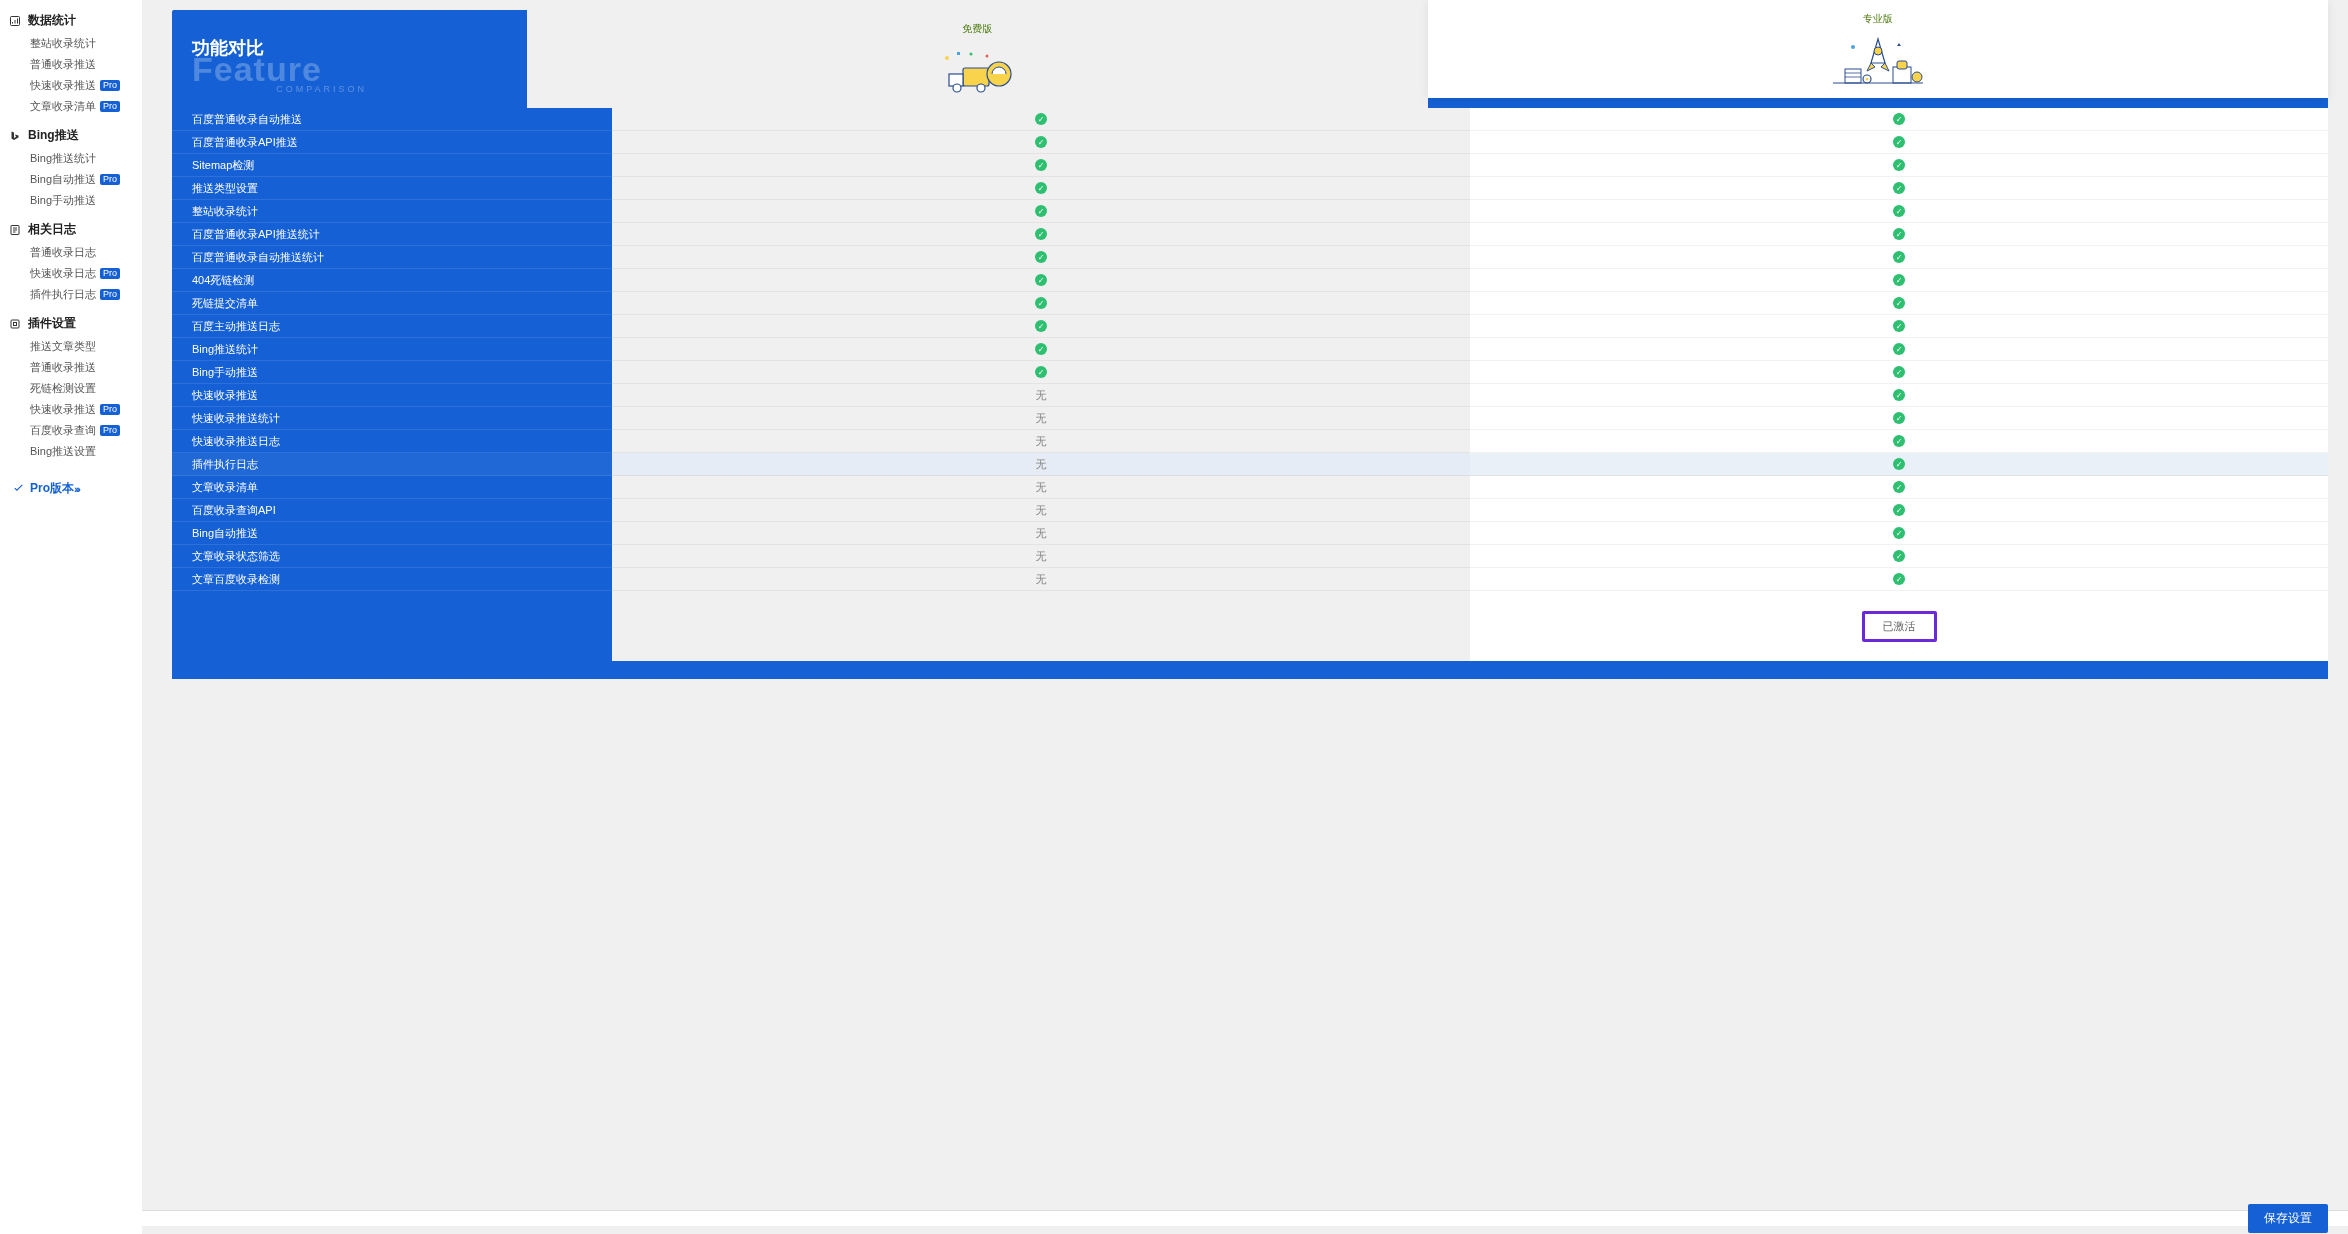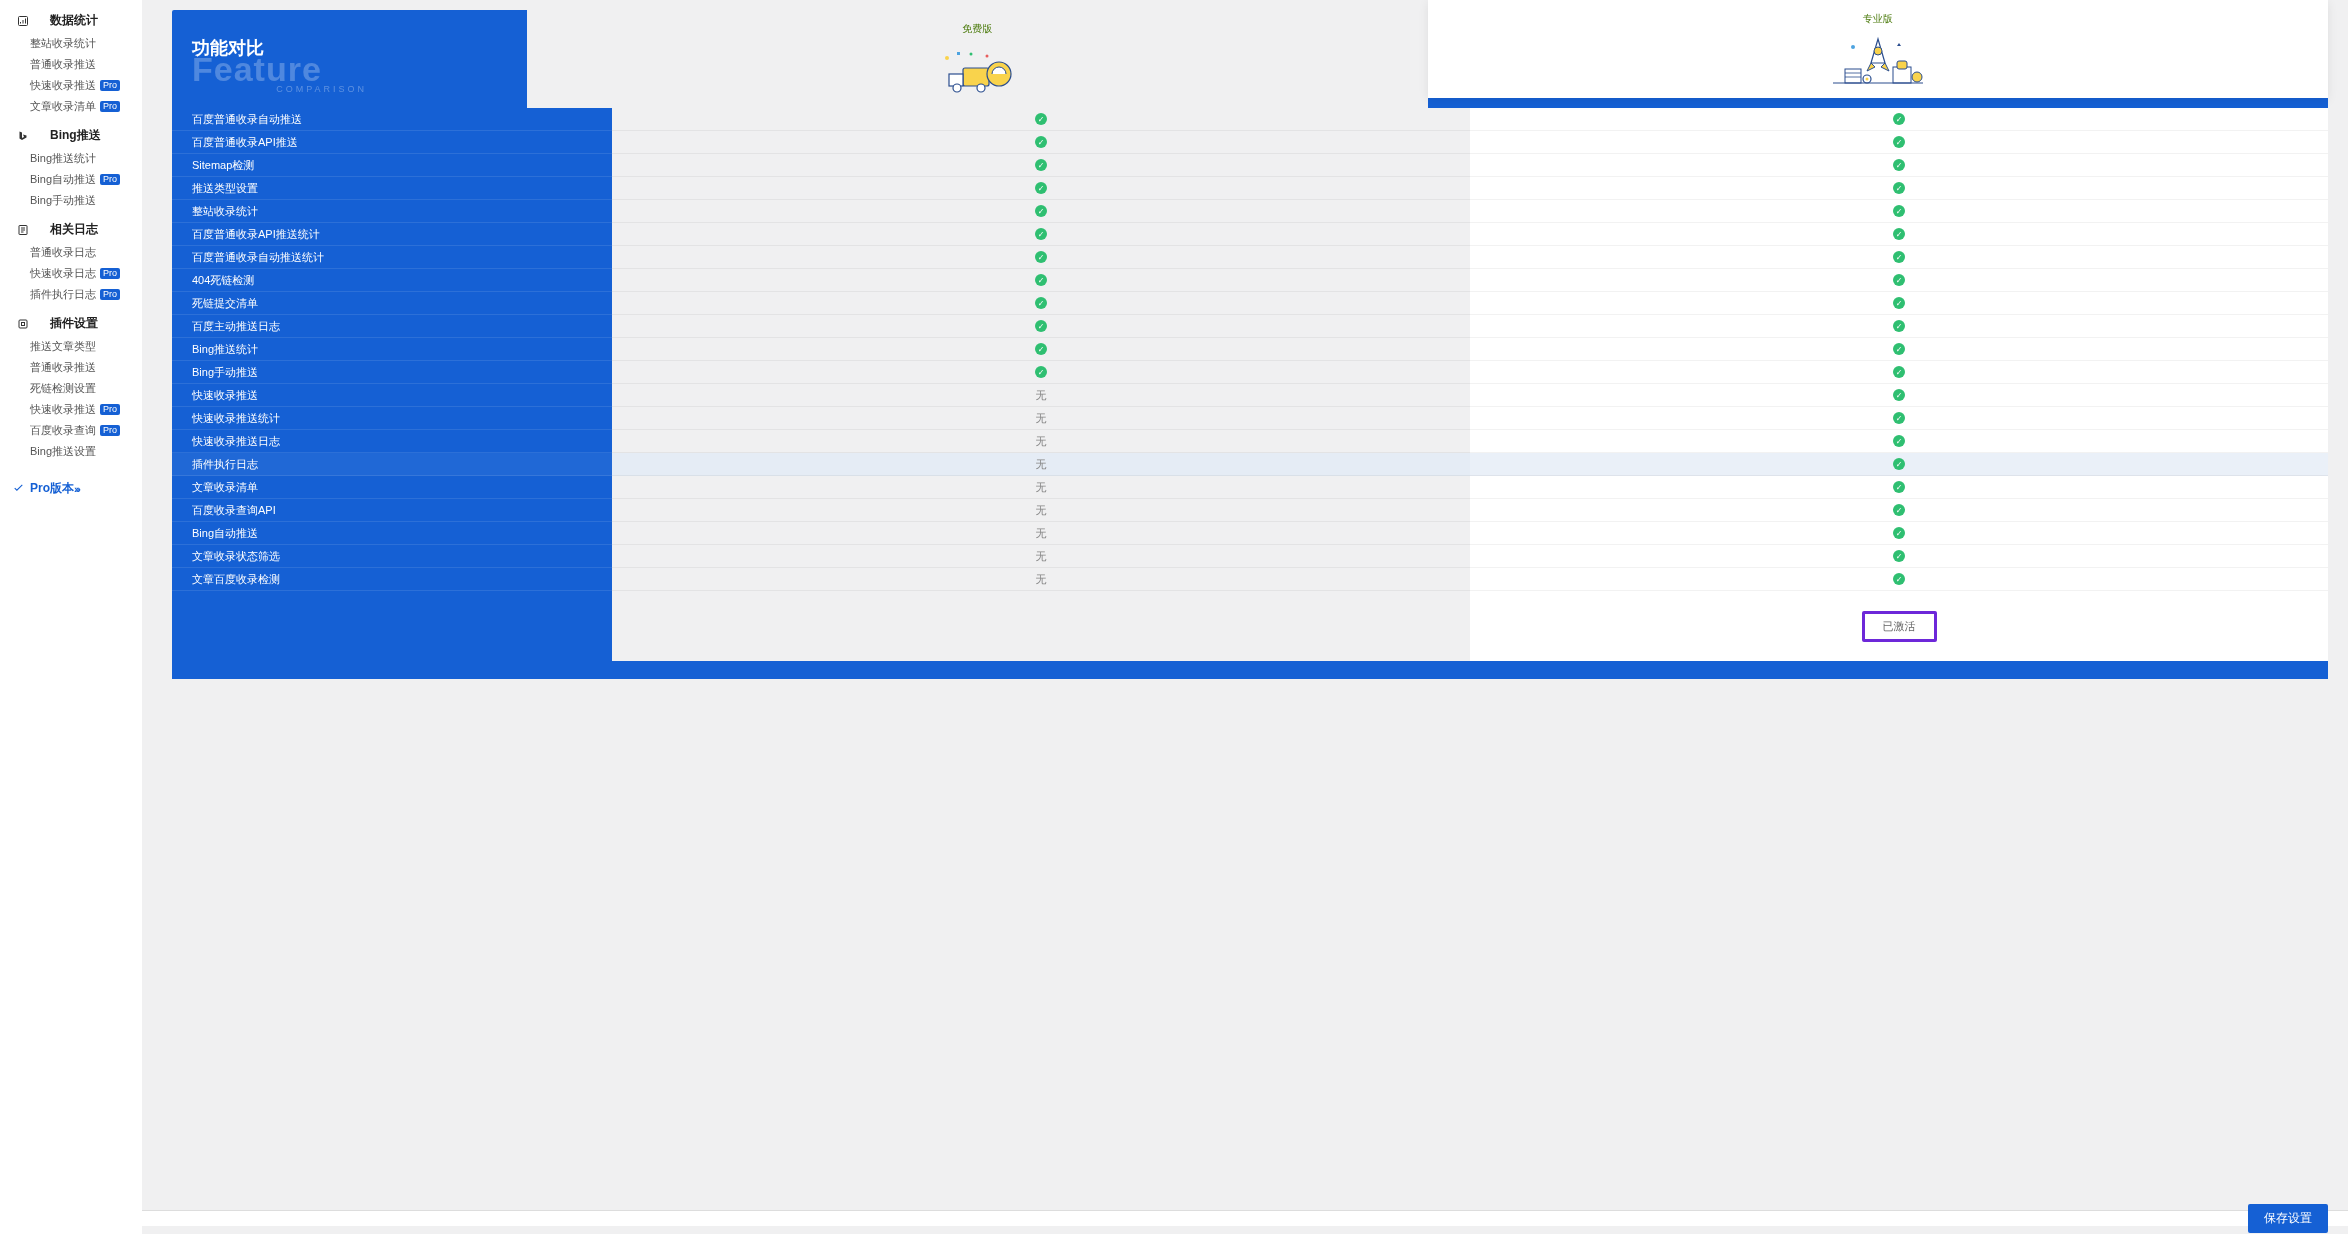--- a/index.html
+++ b/index.html
@@ -2,21 +2,21 @@
 <html><head>
 <meta charset="utf-8">
 <style>
 * { margin: 0; padding: 0; box-sizing: border-box; }
 body { font-family: -apple-system, BlinkMacSystemFont, "Segoe UI", "PingFang SC", "Microsoft YaHei", sans-serif; background: #f0f0f1; font-size: 12px; color: #333; }
 .page { display: flex; min-height: 100vh; }
 
 
 .sidebar { width: 142px; background: #fff; padding: 8px 0 20px 0; flex-shrink: 0; }
 .side-group { margin-bottom: 6px; }
-.side-head { display: flex; align-items: center; gap: 20px; padding: 4px 16px; font-weight: 600; font-size: 12px; color: #222; cursor: pointer; }
+.side-head { display: flex; align-items: center; gap: 6px; padding: 4px 8px; font-weight: 600; font-size: 12px; color: #222; cursor: pointer; }
 .side-head .icon { width: 14px; height: 14px; display: inline-flex; align-items: center; justify-content: center; }
 .side-item { display: flex; align-items: center; padding: 3px 12px 3px 30px; font-size: 11px; color: #555; cursor: pointer; gap: 4px; }
 .side-item .pro-badge { background: #1560d4; color: #fff; font-size: 9px; padding: 1px 3px; border-radius: 2px; line-height: 1; }
 .side-pro-link { display: flex; align-items: center; padding: 8px 12px; margin-top: 10px; color: #1560d4; font-size: 12px; font-weight: 600; cursor: pointer; }
 .side-pro-link .arrows { color: #1560d4; font-size: 11px; letter-spacing: -2px; }
 
 
 .main { flex: 1; padding: 10px 20px 60px 30px; position: relative; }
 .compare-wrap { position: relative; }
 .blue-panel { background: #1560d4; position: relative; padding: 0; border-radius: 2px; }

